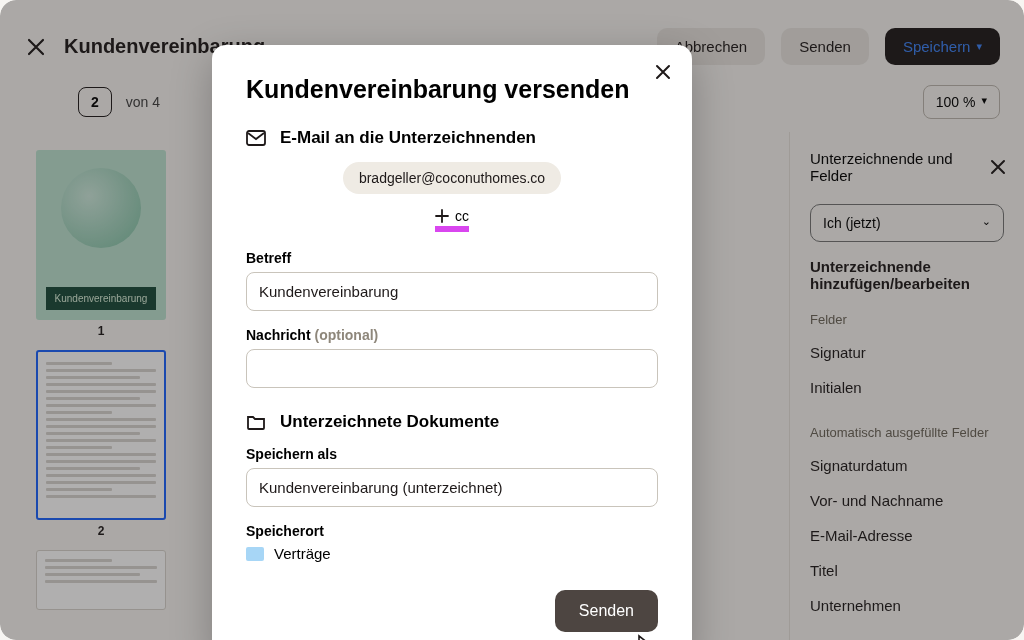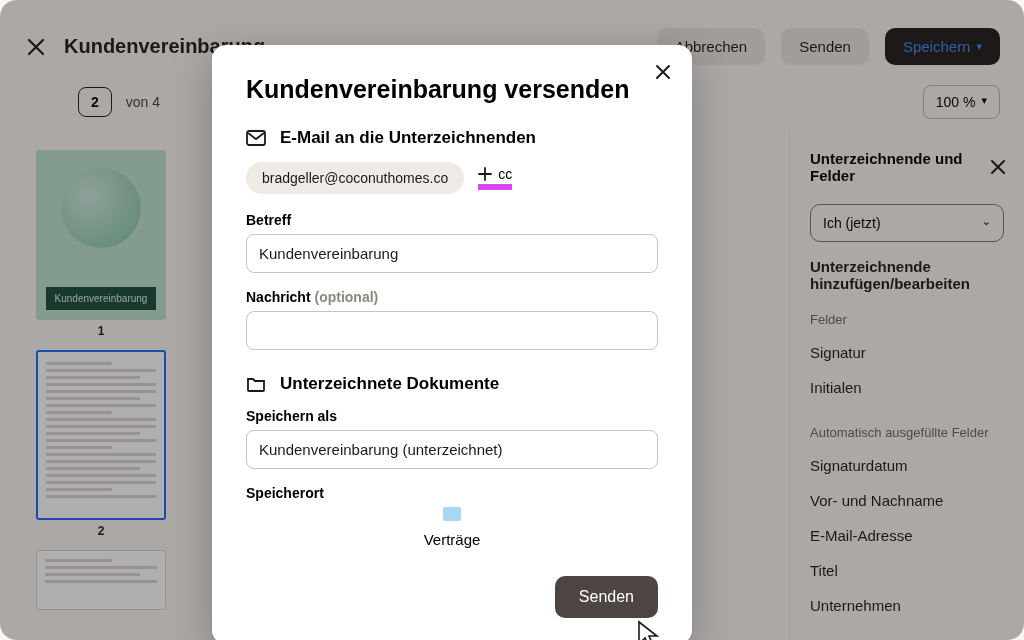--- a/index.html
+++ b/index.html
@@ -30,42 +30,42 @@
 .thumb1-label { background: #1a4a3a; color: #d8efd9; font-size: 10px; padding: 6px 8px; text-align: center; width: 100%; }
 .thumb-num { text-align: center; font-size: 12px; font-weight: 600; color: #1e1919; margin-top: 4px; }
 .thumb2 { height: 170px; border: 2px solid #1a63ff; background: #fff; padding: 10px 8px; }
 .tline { height: 3px; background: #d8d4cf; margin-bottom: 4px; border-radius: 1px; }
 .tline.short { width: 60%; }
 .tline.med { width: 85%; }
 .thumb3 { height: 60px; border: 1px solid #d8d3cc; background: #fff; padding: 8px; }
 
 
 .rpanel { position: absolute; right: 0; top: 132px; width: 235px; bottom: 0; border-left: 1px solid #e5e1da; background: #f7f5f2; padding-left: 20px; padding-top: 18px; }
-.rp-head { font-weight: 700; font-size: 15px; display: flex; align-items: center; gap: 8px; }
+.rp-head { font-weight: 400; font-size: 15px; display: flex; align-items: center; gap: 8px; }
 .rp-close { margin-left: auto; margin-right: 18px; }
 .rp-sel { border: 1px solid #737373; border-radius: 10px; padding: 10px 12px; margin: 20px 20px 0 0; font-size: 14px; display: flex; justify-content: space-between; }
 .rp-link { color: #1e1919; font-weight: 600; font-size: 15px; margin: 16px 0 4px 0; }
 .rp-sect { color: #6b6458; font-size: 13px; font-weight: 500; margin-top: 20px; margin-bottom: 8px; }
 .rp-item { color: #1e1919; font-size: 15px; padding: 9px 0; }
 
 
 .overlay { position: absolute; inset: 0; background: rgba(30,25,25,0.35); border-radius: 16px; }
 
 
 .modal { position: absolute; left: 212px; top: 45px; width: 480px; background: #fff; border-radius: 14px; padding: 30px 34px 26px 34px; box-shadow: 0 12px 40px rgba(0,0,0,0.25); }
 .modal-close { position: absolute; right: 20px; top: 18px; cursor: pointer; color: #1e1919; }
 .modal h1 { font-size: 25px; font-weight: 600; margin-bottom: 24px; }
 .section-head { display: flex; align-items: center; gap: 14px; font-size: 17px; font-weight: 600; margin-bottom: 14px; }
 .chip { background: #efebe4; border-radius: 18px; padding: 8px 16px; font-size: 14px; color: #1e1919; display: inline-block; }
-.cc-row { display: flex; align-items: center; gap: 14px; margin-bottom: 18px; }
+.cc-row { display: flex; align-items: center; gap: 14px; margin-bottom: 18px; flex-direction: column; }
 .cc-add { display: flex; align-items: center; gap: 6px; border-bottom: 6px solid #d946ef; padding-bottom: 2px; font-size: 14px; }
 .label { font-size: 14px; font-weight: 600; margin-bottom: 6px; }
 .label .opt { font-weight: 700; color: #8e877b; }
 .field { width: 100%; border: 1px solid #c9c4bb; border-radius: 8px; padding: 10px 12px; font-size: 15px; color: #1e1919; margin-bottom: 16px; outline: none; }
-.loc-row { display: flex; align-items: center; gap: 10px; font-size: 15px; flex-direction: column; }
+.loc-row { display: flex; align-items: center; gap: 10px; font-size: 15px; }
 .folder-ic { width: 18px; height: 14px; background: #a7d6f6; border-radius: 2px; display: inline-block; }
 .modal-footer { display: flex; justify-content: flex-end; margin-top: 28px; }
 .btn-send { background: #4d4541; color: #fff; padding: 12px 24px; border-radius: 10px; font-size: 16px; font-weight: 500; border: none; cursor: pointer; }
 .cursor { position: absolute; right: 30px; bottom: -6px; pointer-events: none; }
 
 svg { display: block; }
 </style>
 </head>
 <body>
 

